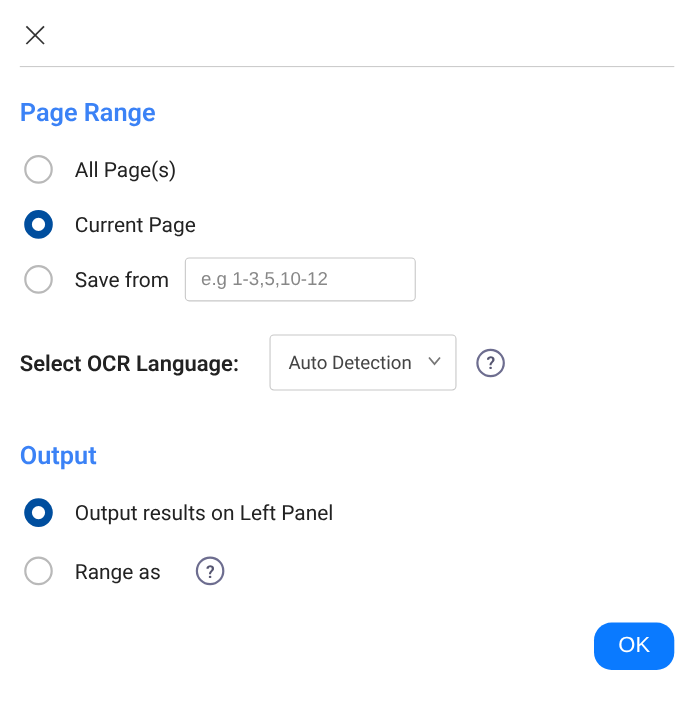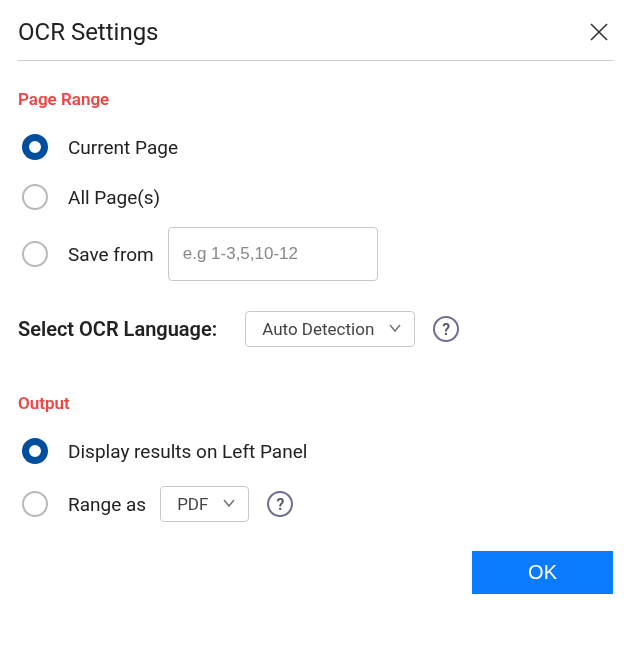--- a/index.html
+++ b/index.html
@@ -26,25 +26,25 @@
     font-weight: 400;
     color: #222;
   }
   .close {
     width: 28px; height: 28px;
     display: flex; align-items: center; justify-content: center;
     cursor: pointer;
     color: #333;
   }
   .section-head {
-    font-size: 17px;
+    font-size: 23px;
     font-weight: 600;
     margin-top: 28px;
     margin-bottom: 18px;
-    color: #ef4444;
+    color: #3b82f6;
   }
   .radio-row {
     display: flex;
     align-items: center;
     margin: 10px 0 10px 4px;
     min-height: 40px;
   }
   .radio {
     width: 26px; height: 26px;
     border: 2px solid #b9b9b9;
@@ -56,21 +56,21 @@
   }
   .radio.checked {
     border: 7px solid #004e9e;
   }
   .radio-label {
     font-size: 19px;
     color: #222;
   }
   .pages-input {
     margin-left: 14px;
-    height: 54px;
+    height: 40px;
     border: 1px solid #c8c8c8;
     border-radius: 4px;
     padding: 0 14px;
     font-size: 17px;
     color: #888;
     width: 210px;
     background: #fff;
   }
   .pages-input::placeholder { color: #888; }
   .lang-row {
@@ -79,21 +79,21 @@
     margin-top: 30px;
   }
   .lang-label {
     font-size: 20px;
     font-weight: 600;
     margin-right: 28px;
   }
   .select {
     display: flex;
     align-items: center;
-    height: 36px;
+    height: 51px;
     border: 1px solid #c8c8c8;
     border-radius: 4px;
     padding: 0 12px 0 16px;
     font-size: 17px;
     color: #444;
     background: #fff;
     cursor: pointer;
   }
   .select .chev {
     margin-left: 14px;
@@ -123,51 +123,50 @@
   }
   .footer {
     display: flex;
     justify-content: flex-end;
     margin-top: 24px;
   }
   .ok-btn {
     background: #0a7aff;
     color: #fff;
     border: none;
-    border-radius: 0;
+    border-radius: 16px;
     font-size: 20px;
-    padding: 10px 56px;
+    padding: 10px 22px;
     cursor: pointer;
   }
 </style>
 </head>
 <body>
 
 <div class="dialog">
 
   <div class="header">
-    <div class="title">OCR Settings</div>
     <div class="close">
       <svg width="20" height="20" viewBox="0 0 20 20">
         <line x1="2" y1="2" x2="18" y2="18" stroke="#333" stroke-width="1.6"></line>
         <line x1="18" y1="2" x2="2" y2="18" stroke="#333" stroke-width="1.6"></line>
       </svg>
     </div>
   </div>
 
   <div class="section-head">Page Range</div>
 
   <div class="radio-row">
+    <div class="radio"></div>
+    <div class="radio-label">All Page(s)</div>
+  </div>
+
+  <div class="radio-row">
     <div class="radio checked"></div>
     <div class="radio-label">Current Page</div>
-  </div>
-
-  <div class="radio-row">
-    <div class="radio"></div>
-    <div class="radio-label">All Page(s)</div>
   </div>
 
   <div class="radio-row">
     <div class="radio"></div>
     <div class="radio-label">Save from</div>
     <input class="pages-input" type="text" placeholder="e.g 1-3,5,10-12" style="">
   </div>
 
   <div class="lang-row">
     <div class="lang-label">Select OCR Language:</div>
@@ -181,34 +180,26 @@
     </div>
     <div class="help">
       <span>?</span>
     </div>
   </div>
 
   <div class="section-head output-head">Output</div>
 
   <div class="radio-row">
     <div class="radio checked"></div>
-    <div class="radio-label">Display results on Left Panel</div>
+    <div class="radio-label">Output results on Left Panel</div>
   </div>
 
   <div class="saveas-row">
     <div class="radio"></div>
     <div class="saveas-label">Range as</div>
-    <div class="select">
-      <span>PDF</span>
-      <span class="chev">
-        <svg width="14" height="14" viewBox="0 0 14 14">
-            <polyline points="2,4 7,10 12,4" fill="none" stroke="#777" stroke-width="1.6"></polyline>
-          </svg>
-      </span>
-    </div>
     <div class="help">
       <span>?</span>
     </div>
   </div>
 
   <div class="footer">
     <button class="ok-btn">OK</button>
   </div>
 
 </div>

